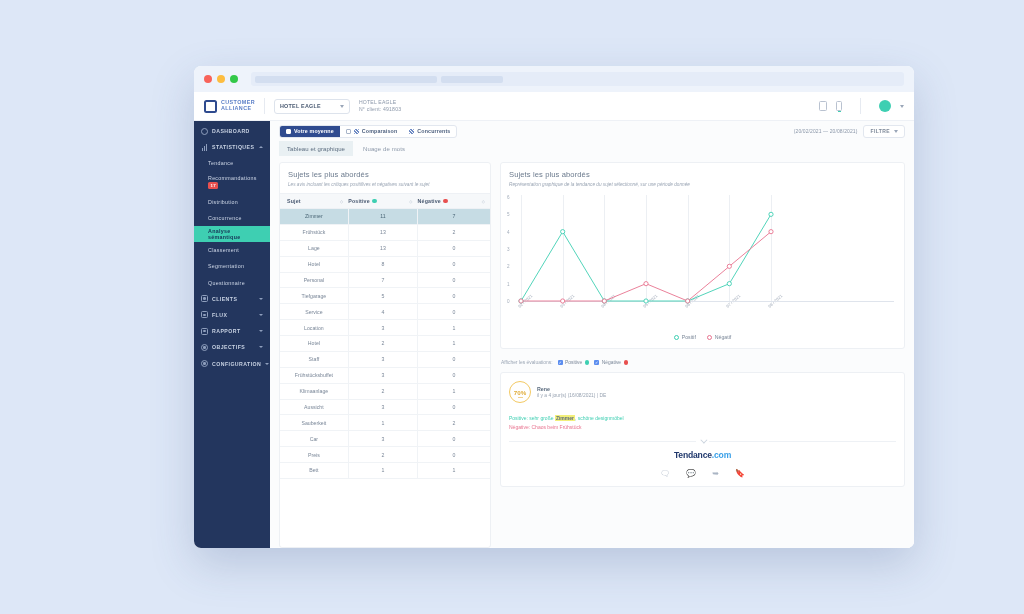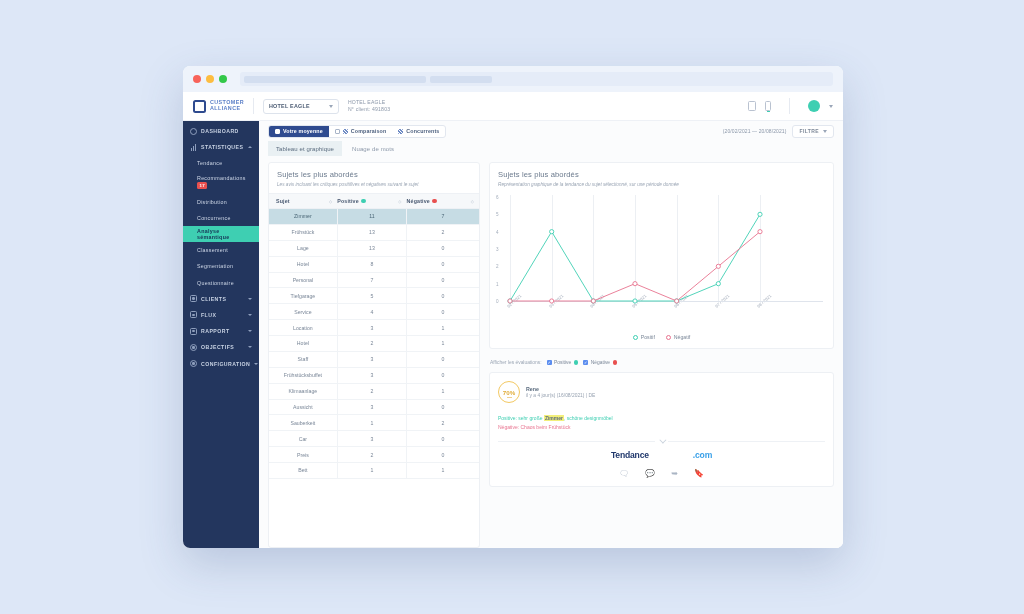--- a/index.html
+++ b/index.html
@@ -6,22 +6,22 @@
   html, body {
     width: 1024px; height: 614px;
     font-family: "Liberation Sans", sans-serif;
     background: #dde7f7;
     overflow: hidden;
   }
   #stage { position: relative; width: 1024px; height: 614px; background: #dde7f7; }
 
   
   .window {
-    position: absolute; left: 183px; top: 66px;
-    width: 660px; height: 482px;
+    position: absolute; left: 194px; top: 66px;
+    width: 720px; height: 482px;
     background: #ffffff;
     border-radius: 7px;
     box-shadow: 0 16px 44px rgba(60,80,130,.22);
     overflow: hidden;
   }
   .titlebar {
     height: 26px; background: #eef3fb;
     display: flex; align-items: center; padding: 0 10px; gap: 5px;
   }
   .dot { width: 8px; height: 8px; border-radius: 50%; }
@@ -155,21 +155,21 @@
   .rev-meta { font-size: 4.9px; color: #97a2b1; margin-top: 1.5px; }
   .rev-body { margin-top: 11px; line-height: 1.7; }
   .rev-pos { font-size: 5px; color: #3ecfb2; }
   .rev-neg { font-size: 5px; color: #e8738f; }
   .hl { background: #f2ef7a; color: #5a6b7e; font-weight: 700; padding: 0 1px; }
   .divider { display: flex; align-items: center; gap: 4px; margin: 8px 0 6px 0; }
   .divider .ln { flex: 1; height: 1px; background: #eef1f5; }
   .chev { width: 5px; height: 5px; border-right: 1px solid #c9d2dd; border-bottom: 1px solid #c9d2dd;
           transform: rotate(45deg) translateY(-2px); }
   .brand { text-align: center; font-size: 8.6px; font-weight: 700; color: #20386c; letter-spacing: -.2px; }
-  .brand em { font-style: normal; color: #3aa0e8; padding-left: 44px; }
+  .brand em { font-style: normal; color: #3aa0e8; }
   .actions { display: flex; justify-content: center; gap: 16px; margin-top: 9px; color: #aab5c4; }
   .actions span { font-size: 8px; }
 </style>
 </head>
 <body>
 
 <div id="stage">
   <div class="window">
 
     <div class="titlebar">

